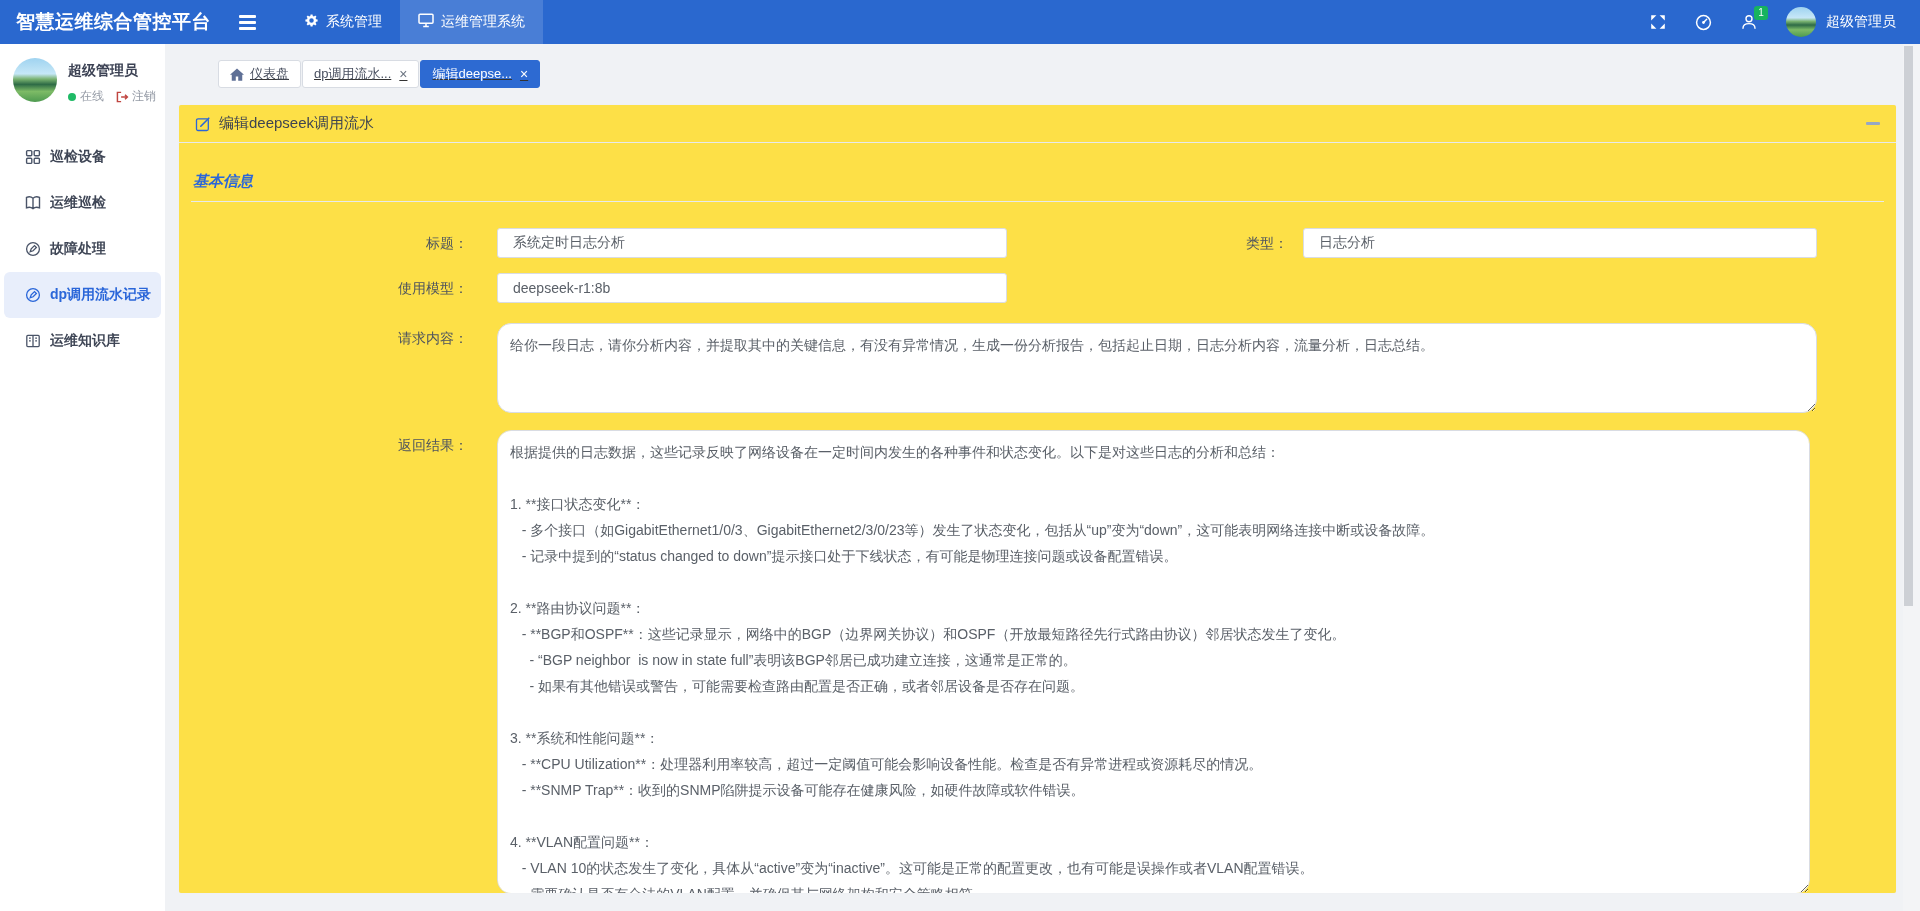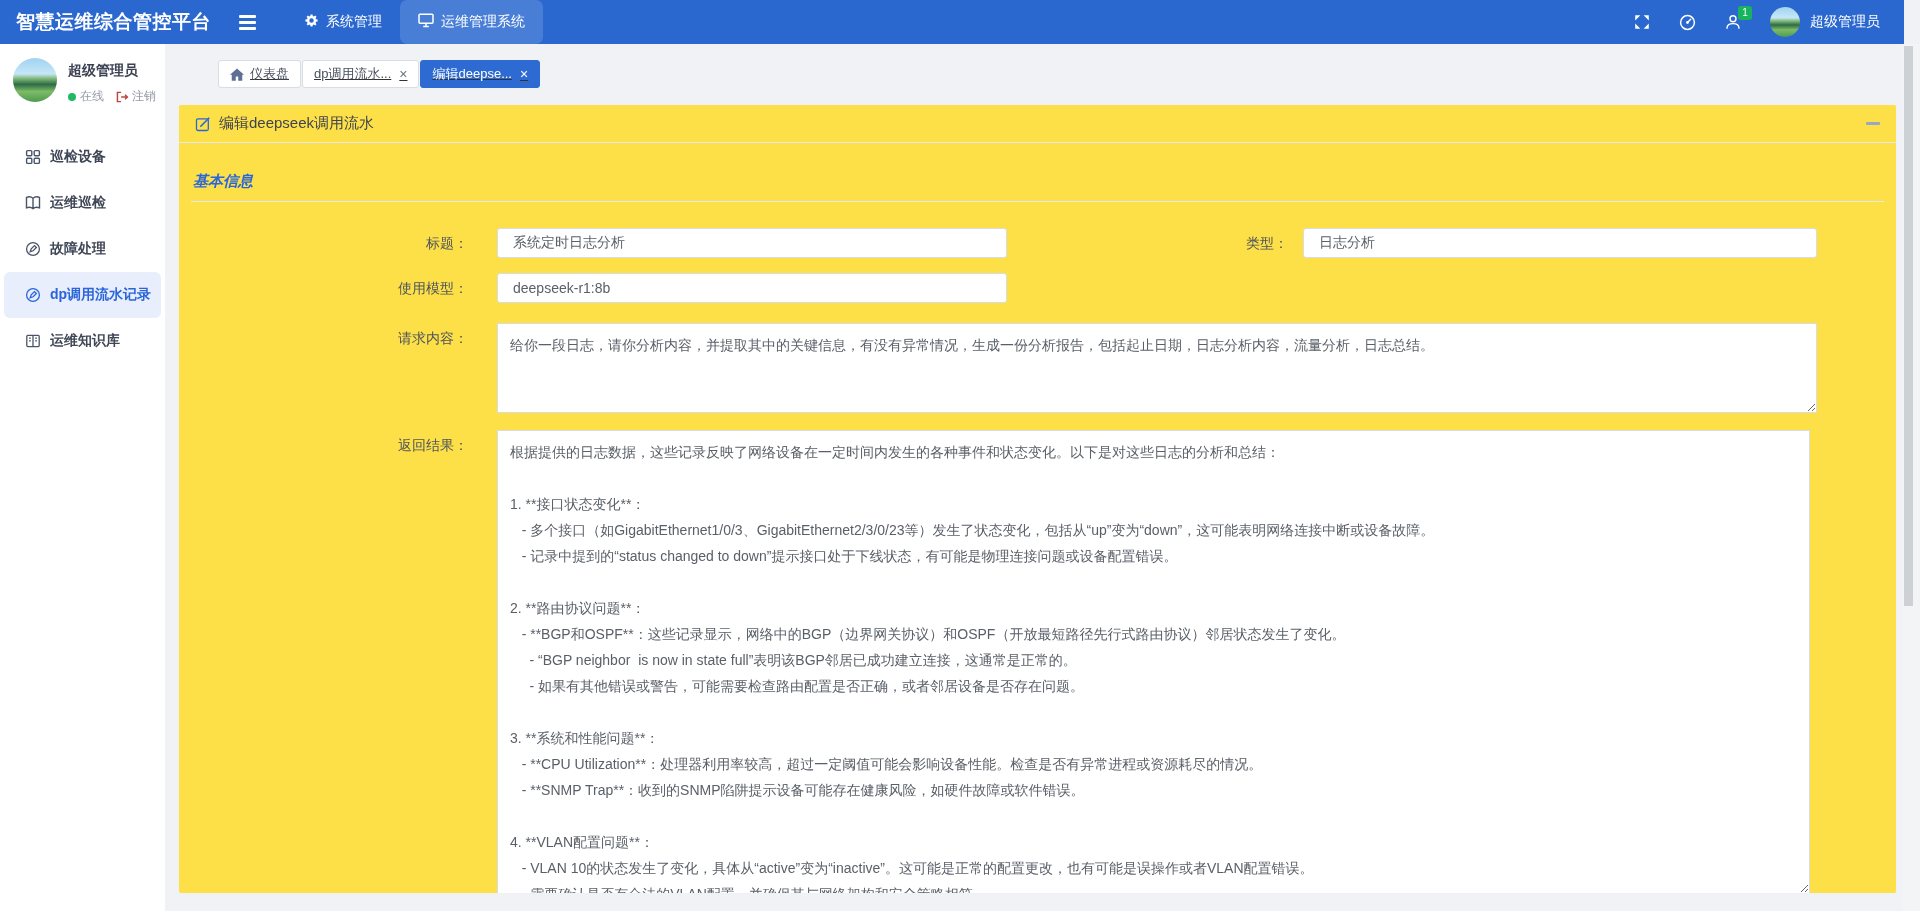--- a/index.html
+++ b/index.html
@@ -3,28 +3,28 @@
 <meta charset="utf-8">
 <style>
   * { margin:0; padding:0; box-sizing:border-box; }
   html,body { width:1920px; height:911px; }
   body {
     font-family:"Liberation Sans","DejaVu Sans",sans-serif;
     background:#f0f2f5; overflow:hidden; position:relative; color:#333;
   }
 
   
-  .navbar { position:absolute; top:0; left:0; right:16px; height:44px; background:#2a68cf;
+  .navbar { position:absolute; top:0; left:0; right:0; height:44px; background:#2a68cf;
             display:flex; align-items:center; color:#fff; z-index:20; }
   .navbar-title { font-size:19px; font-weight:bold; margin-left:16px; letter-spacing:.5px; white-space:nowrap; }
   .hamburger { margin-left:24px; display:flex; flex-direction:column; gap:3px; cursor:pointer; padding:4px; }
   .hamburger i { display:block; width:17px; height:3px; background:#fff; border-radius:1px; }
   .nav-menu { display:flex; height:100%; margin-left:26px; }
   .nav-item { display:flex; align-items:center; gap:7px; padding:12px 18px; font-size:14px; cursor:pointer; white-space:nowrap; }
-  .nav-item.active { background:rgba(255,255,255,.15);border-radius:7px; }
+  .nav-item.active { background:rgba(255,255,255,.15); }
   .nav-right { margin-left:auto; display:flex; align-items:center; gap:29px; margin-right:24px; }
   .icon-btn { cursor:pointer; display:flex; align-items:center; }
   .person-wrap { position:relative; }
   .badge { position:absolute; top:-8px; right:-11px; background:#17b35e; color:#fff; font-size:10px;
            min-width:14px; height:14px; line-height:14px; text-align:center; border-radius:3px; padding:0 2px; }
   .user-chip { display:flex; align-items:center; gap:10px; cursor:pointer; }
   .avatar { border-radius:50%;
     background:linear-gradient(180deg,#9fd3f0 0%,#c6e7f7 36%,#79b270 48%,#2e6b46 60%,#7dbb66 76%,#4e9a50 100%);
   }
   .nav-avatar { width:30px; height:30px; }
@@ -64,21 +64,21 @@
                    padding:29px 0 10px 2px; border-bottom:1px solid #e7eaec; margin-right:12px; }
   .form { margin-top:26px; }
   .form-row { display:flex; align-items:flex-start; }
   .r1 { margin-bottom:15px; } .r2 { margin-bottom:20px; } .r3 { margin-bottom:17px; }
   .flabel { width:306px; text-align:right; padding-right:29px; font-size:14px; color:#4e545e;
             line-height:30px; flex:none; white-space:nowrap; }
   .flabel2 { width:296px; padding-right:15px; }
   .input { height:30px; border:1px solid #d9dce3; border-radius:3px; padding:0 15px; font-size:14px;
            color:#5a6068; font-family:inherit; background:#fff; outline:none; }
   .w510 { width:510px; } .w514 { width:514px; }
-  .ta { border:1px solid #d9dce3; border-radius:0; padding:8px 12px; font-size:14px; line-height:26px;
+  .ta { border:1px solid #d9dce3; border-radius:14px; padding:8px 12px; font-size:14px; line-height:26px;
         color:#5a6068; font-family:inherit; background:#fff; outline:none; resize:both; overflow:auto; }
   .ta-request { width:1320px; height:90px; }
   .ta-result { width:1313px; height:464px; }
   .ta-result::-webkit-scrollbar { width:10px; }
   .ta-result::-webkit-scrollbar-track { background:#f7f7f7; }
   .ta-result::-webkit-scrollbar-thumb { background:#d4d7db; }
 
   
   .page-scrollbar { position:absolute; top:44px; right:0; width:17px; bottom:0; background:#f3f4f6; z-index:15; }
   .page-scrollbar .thumb { position:absolute; top:2px; left:1px; width:9px; height:560px; background:#cdd0d5; cursor:pointer; }

